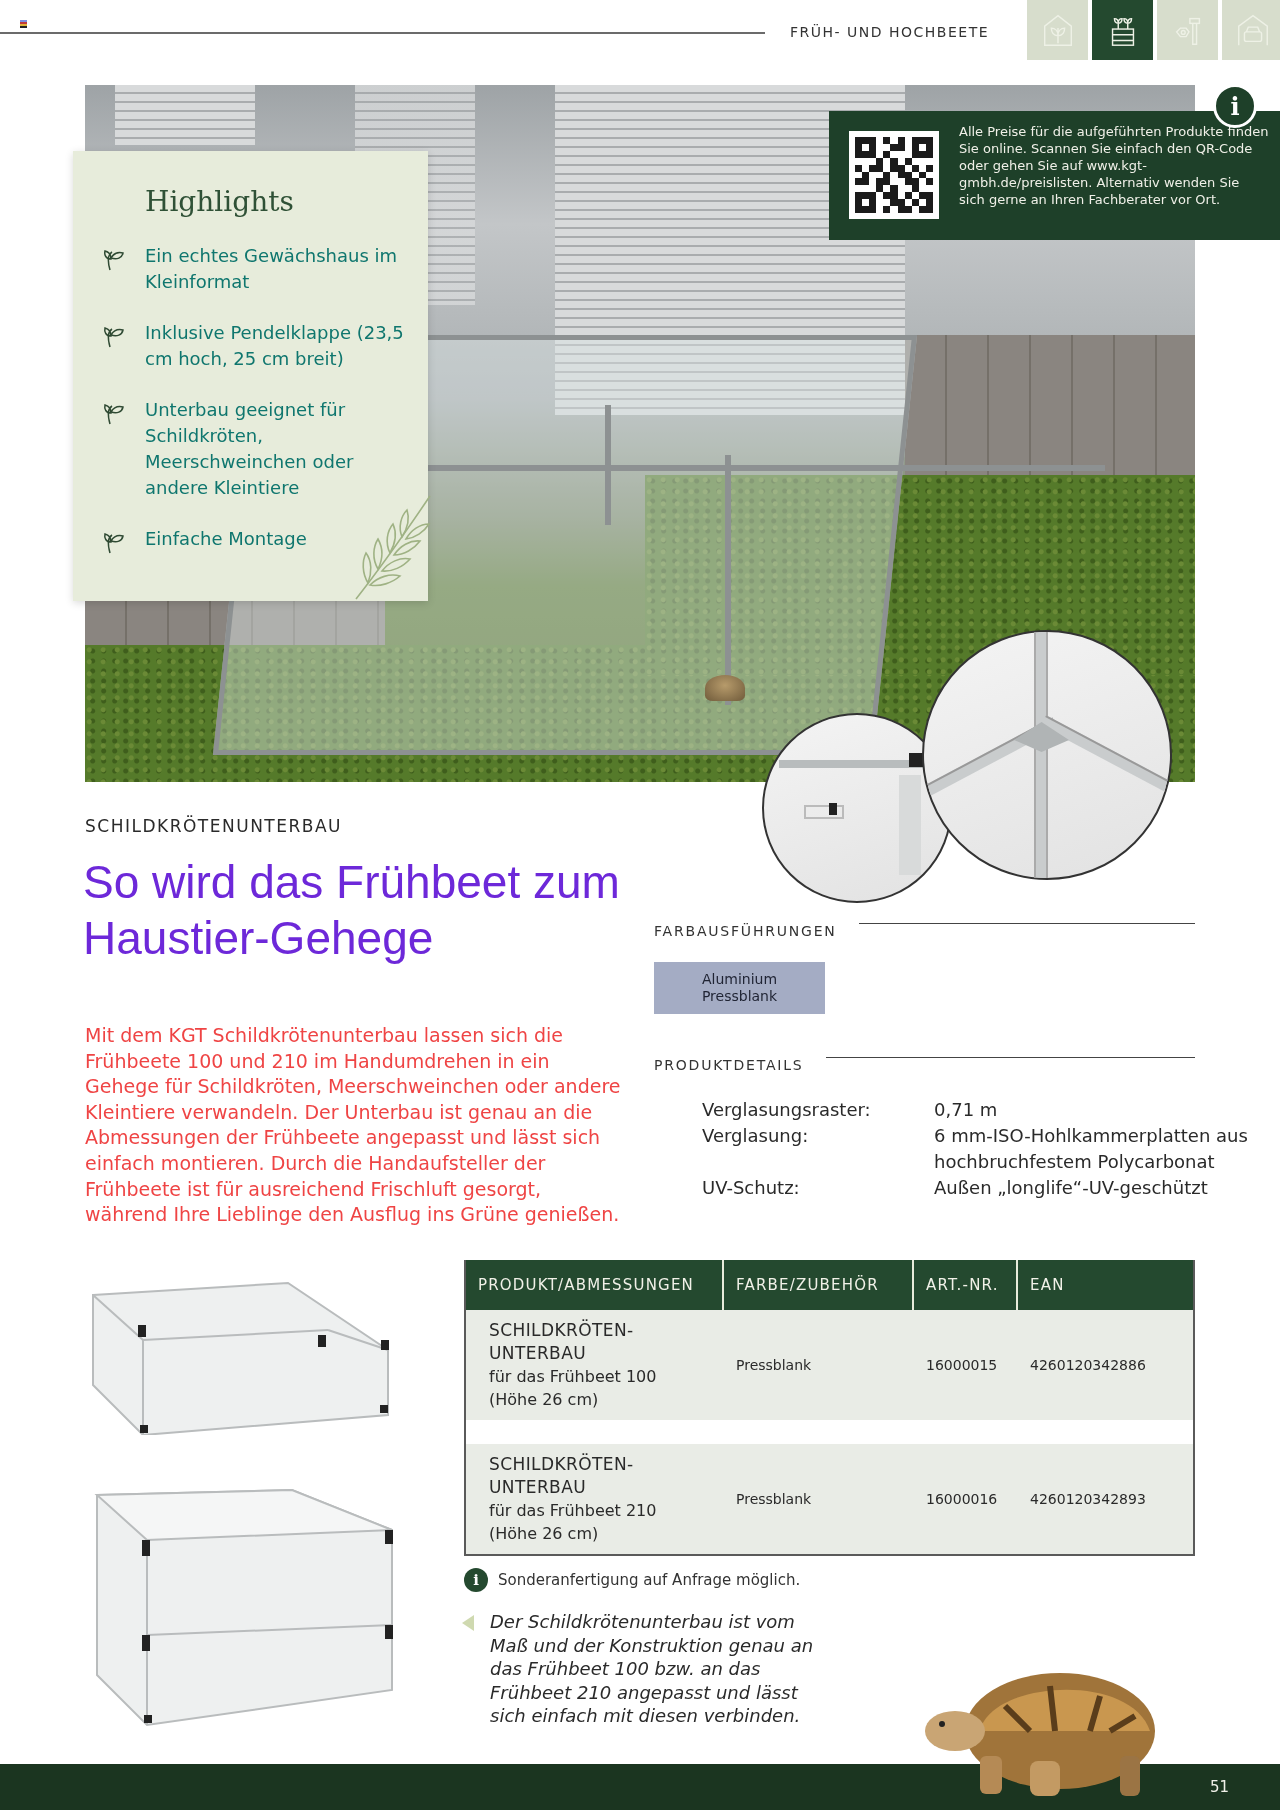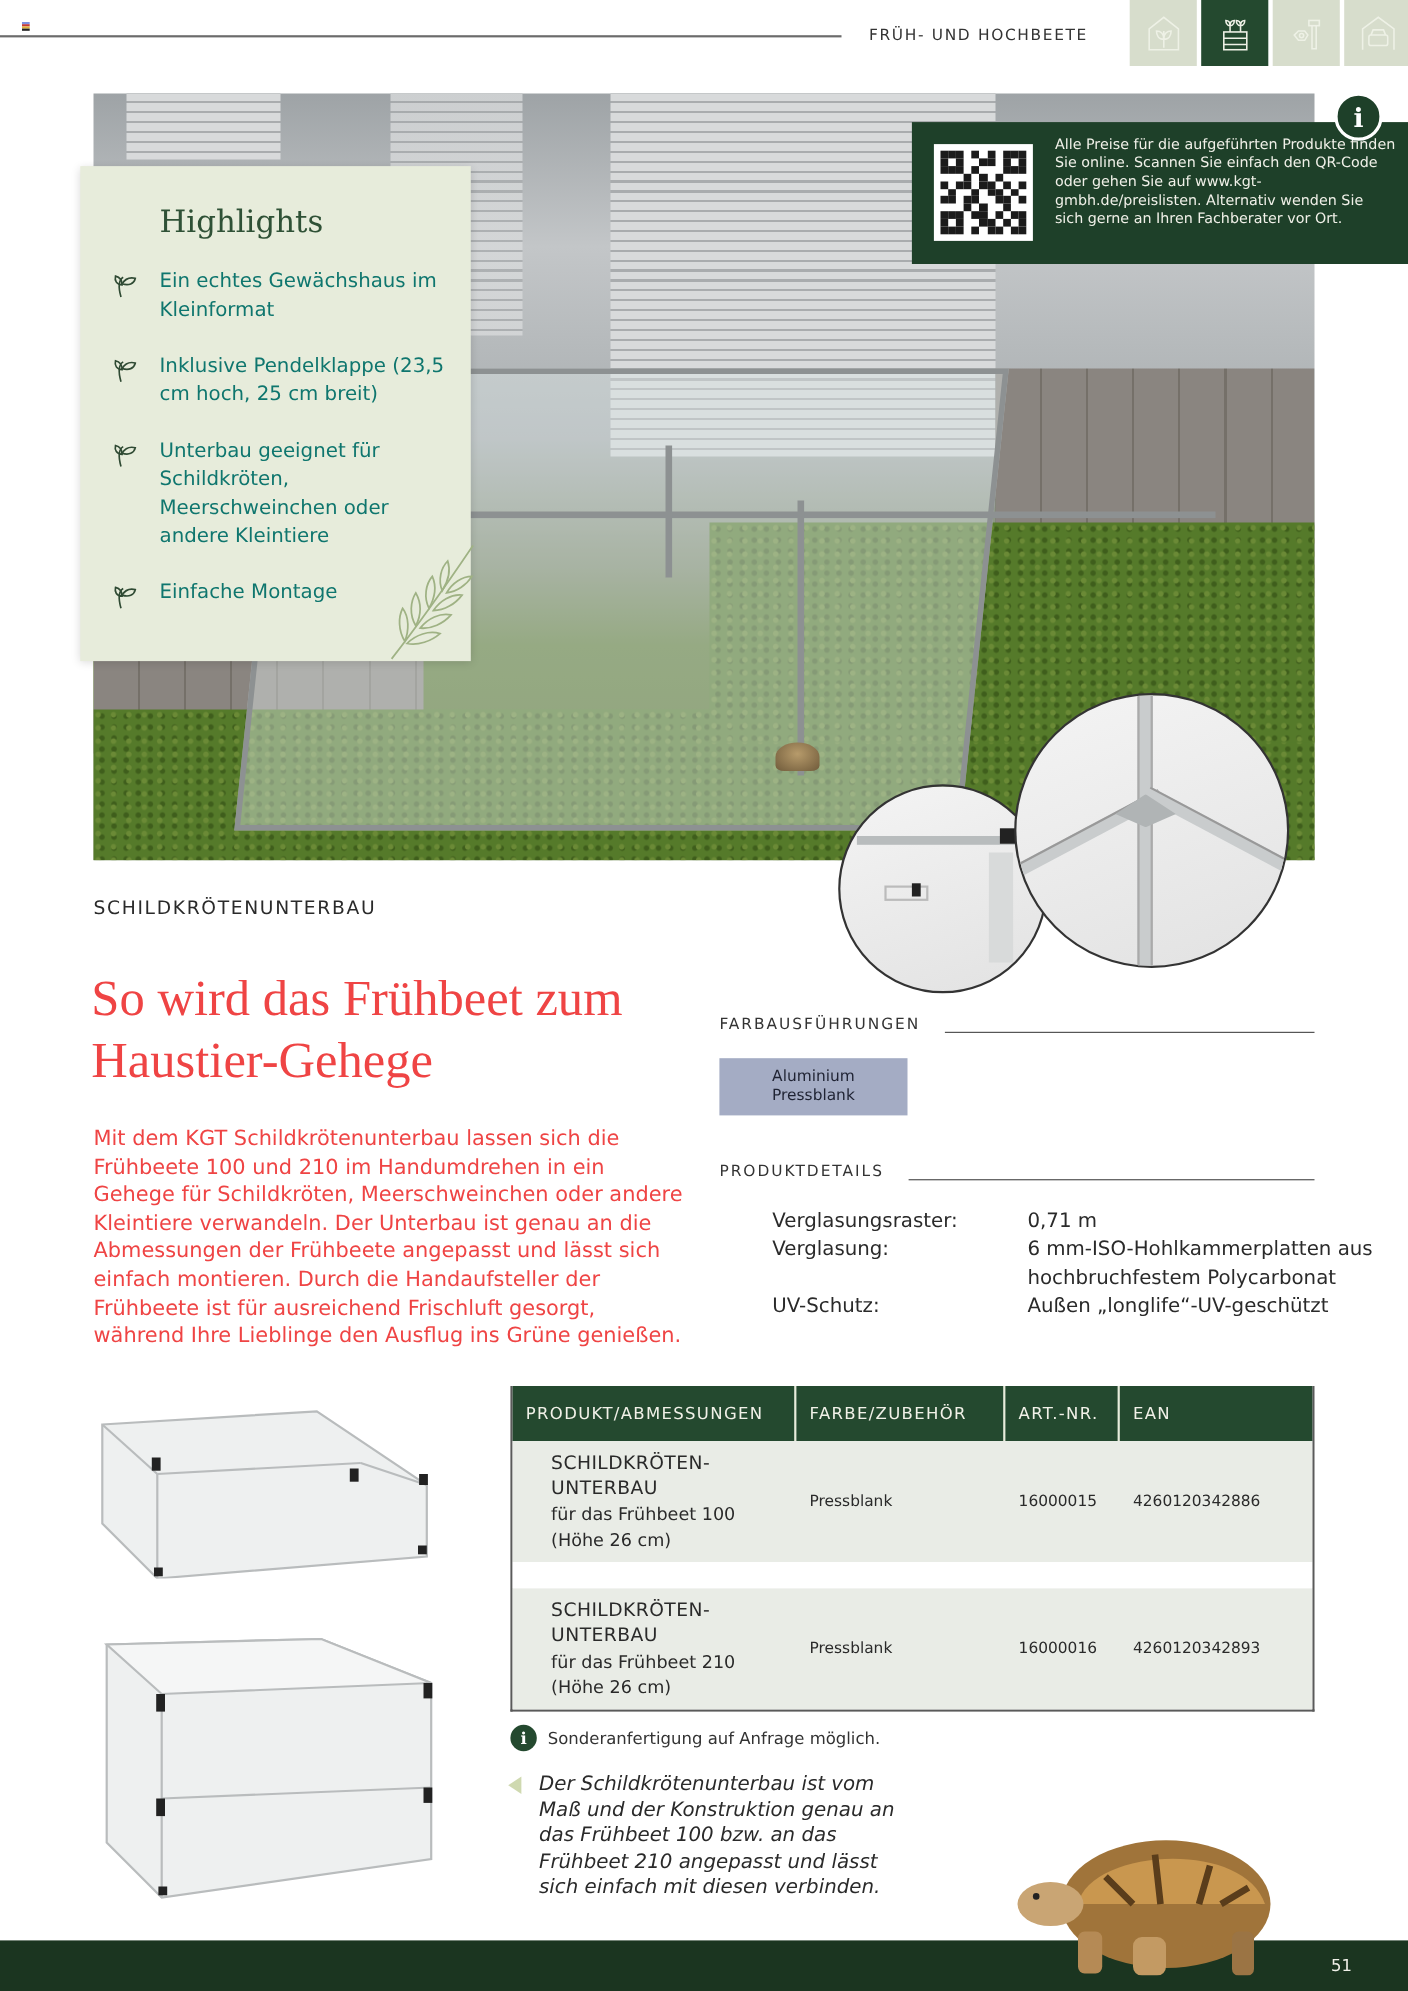--- a/index.html
+++ b/index.html
@@ -40,41 +40,41 @@
   .qr-grid { width: 100%; height: 100%; display: grid; grid-template-columns: repeat(11, 1fr); grid-template-rows: repeat(11, 1fr); }
   .qr-grid i { background: #1b1b1b; }
   .price-text { position: absolute; left: 130px; top: 12px; width: 310px; font-size: 13px; line-height: 17px; color: #f0f0e8; }
   .info-badge { left: 1213px; top: 84px; width: 44px; height: 44px; border-radius: 50%; background: #1e4029; border: 3px solid #fff; display: flex; align-items: center; justify-content: center; }
 
   
   .circle { position: absolute; border-radius: 50%; border: 2px solid #333; overflow: hidden; background: linear-gradient(160deg, #f4f4f4, #e2e2e2); }
 
   
   .kicker { left: 85px; top: 816px; font-size: 17px; letter-spacing: 1.5px; color: #2a2a2a; }
-  .headline { left: 83px; top: 880px; font-family: Liberation Serif, serif; font-size: 46px; line-height: 56px; color: #ef4444; width: 560px; }
+  .headline { left: 83px; top: 854px; font-family: Liberation Sans, sans-serif; font-size: 46px; line-height: 56px; color: #6d28d9; width: 560px; }
   .body-copy { left: 85px; top: 1023px; width: 540px; font-size: 19px; line-height: 25.6px; color: #ef4444; }
 
   
-  .subhead { font-size: 14px; letter-spacing: 1.8px; color: #333; display: flex; align-items: flex-end; gap: 22px; }
+  .subhead { font-size: 14px; letter-spacing: 1.8px; color: #333; display: flex; align-items: flex-start; gap: 22px; }
   .subhead .rule { flex: 1; height: 1px; background: #444; }
   .swatch { left: 654px; top: 962px; width: 171px; height: 52px; background: #a4acc4; font-size: 14px; line-height: 17px; color: #1f2333; text-align: center; padding-top: 9px; }
   .spec-row { position: absolute; left: 654px; display: flex; font-size: 18px; line-height: 26px; color: #2a2a2a; }
   .spec-row .k { width: 232px; margin-left: 48px; }
   .spec-row .v { width: 320px; }
 
   
   .ptable { left: 464px; top: 1260px; width: 731px; border: 2px solid #5a5a5a; border-top: none; }
   .thead { display: flex; background: #24492f; height: 50px; }
   .th { color: #f1f1e8; font-size: 15px; letter-spacing: 1.2px; display: flex; align-items: center; padding-left: 12px; border-right: 2px solid #e7ecdb; }
   .th:last-child { border-right: none; }
   .c1 { width: 258px; } .c2 { width: 190px; } .c3 { width: 104px; } .c4 { width: 158px; }
   .trow { display: flex; background: #e9ece6; height: 110px; align-items: center; }
   .gap { height: 24px; background: #ffffff; }
   .td { font-size: 14px; color: #2a2a2a; padding-left: 12px; }
-  .td.c1 { padding-left: 35px; }
+  .td.c1 { padding-left: 23px; }
   .prod-name { font-size: 17px; line-height: 23px; letter-spacing: 0.4px; }
   .prod-sub { font-size: 16px; line-height: 23px; }
 
   .note { left: 464px; top: 1568px; display: flex; align-items: center; gap: 10px; font-size: 15px; color: #333; }
   .note-icon { width: 24px; height: 24px; border-radius: 50%; background: #24492f; display: flex; align-items: center; justify-content: center; }
 
   .caption { left: 462px; top: 1610px; width: 360px; font-style: italic; font-size: 18px; line-height: 23.5px; color: #2a2a2a; padding-left: 28px; }
   .caption-arrow { position: absolute; left: 0; top: 5px; width: 0; height: 0; border-top: 8px solid transparent; border-bottom: 8px solid transparent; border-right: 12px solid #cfd9b0; }
 
   

